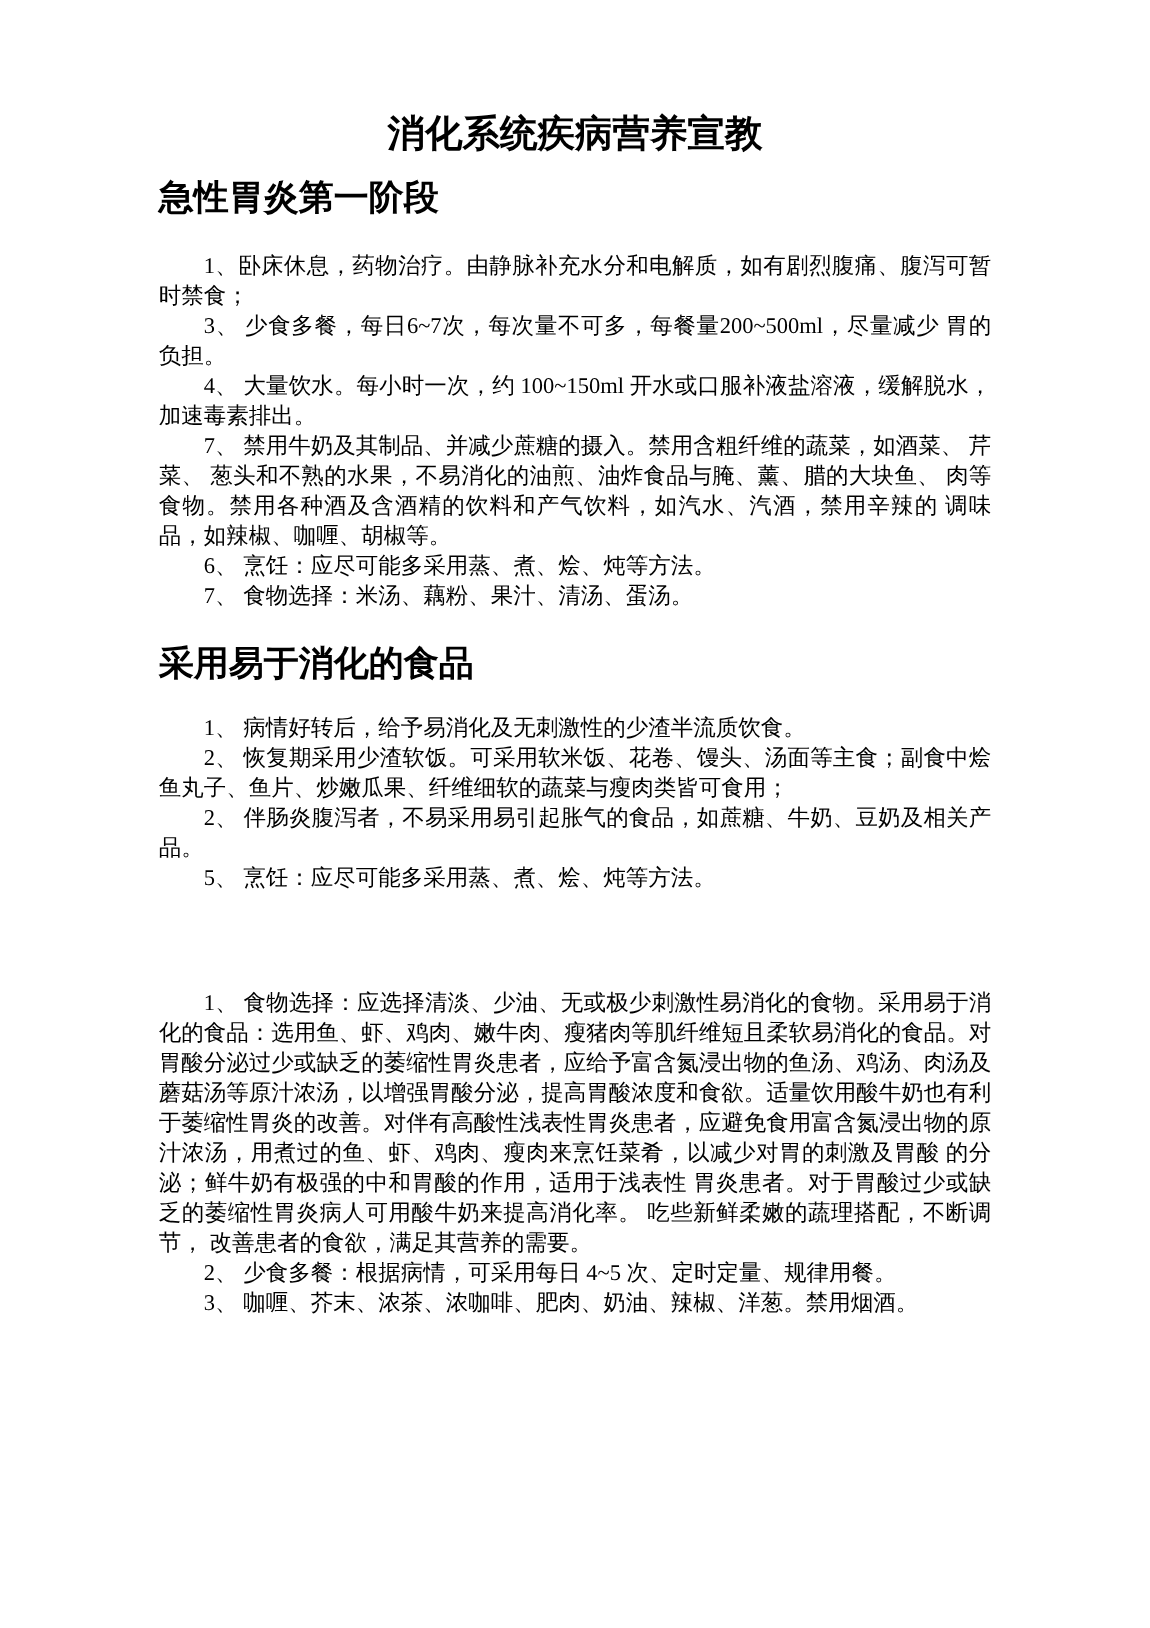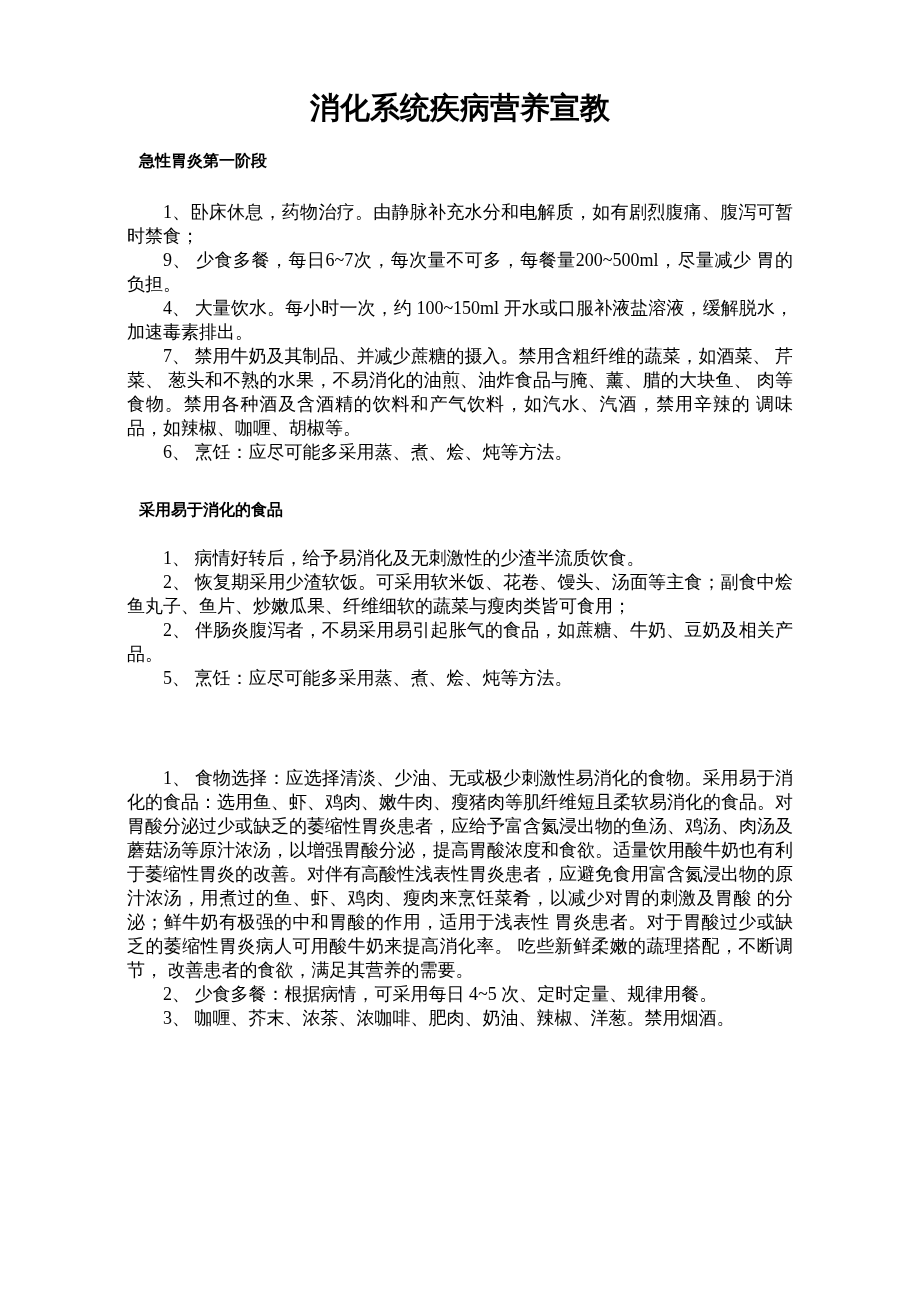--- a/index.html
+++ b/index.html
@@ -24,24 +24,24 @@
     margin: 0;
     padding-top: 90px;
     font-family: "Liberation Sans", "DejaVu Sans", sans-serif;
     font-weight: 700;
     font-size: 30px;
     line-height: 36px;
     text-align: center;
     color: #000000;
   }
   .sec-heading {
-    margin: 12px;
-    font-family: Liberation Serif, serif;
+    margin: 0;
+    font-family: Liberation Mono, monospace;
     font-weight: 700;
-    font-size: 16px;
+    font-size: 28px;
     line-height: 28px;
     color: #000000;
   }
   .h-first  { margin-top: 21px; margin-bottom: 25px; }
   .h-second { margin-top: 32px; margin-bottom: 22px; }
   .item {
     margin: 0;
     font-family: "Liberation Serif", "DejaVu Serif", serif;
     font-size: 18px;
     line-height: 24px;
@@ -57,24 +57,25 @@
 </head>
 <body>
 
 <div class="page">
 
   <h1 class="doc-title">消化系统疾病营养宣教</h1>
 
   <h2 class="sec-heading h-first">急性胃炎第一阶段</h2>
 
   <p class="item">1、卧床休息，药物治疗。由静脉补充水分和电解质，如有剧烈腹痛、腹泻可暂时禁食；</p>
-  <p class="item">9、 少食多餐，每日6~7次，每次量不可多，每餐量200~500ml，尽量减少 胃的负担。</p>
+  <p class="item">3、 少食多餐，每日6~7次，每次量不可多，每餐量200~500ml，尽量减少 胃的负担。</p>
   <p class="item">4、 大量饮水。每小时一次，约 100~150ml 开水或口服补液盐溶液，缓解脱水，加速毒素排出。</p>
   <p class="item">7、 禁用牛奶及其制品、并减少蔗糖的摄入。禁用含粗纤维的蔬菜，如酒菜、 芹菜、 葱头和不熟的水果，不易消化的油煎、油炸食品与腌、薰、腊的大块鱼、 肉等食物。禁用各种酒及含酒精的饮料和产气饮料，如汽水、汽酒，禁用辛辣的 调味品，如辣椒、咖喱、胡椒等。</p>
   <p class="item">6、 烹饪：应尽可能多采用蒸、煮、烩、炖等方法。</p>
+  <p class="item">7、 食物选择：米汤、藕粉、果汁、清汤、蛋汤。</p>
 
   <h2 class="sec-heading h-second">采用易于消化的食品</h2>
 
   <p class="item">1、 病情好转后，给予易消化及无刺激性的少渣半流质饮食。</p>
   <p class="item">2、 恢复期采用少渣软饭。可采用软米饭、花卷、馒头、汤面等主食；副食中烩鱼丸子、鱼片、炒嫩瓜果、纤维细软的蔬菜与瘦肉类皆可食用；</p>
   <p class="item">2、 伴肠炎腹泻者，不易采用易引起胀气的食品，如蔗糖、牛奶、豆奶及相关产品。</p>
   <p class="item">5、 烹饪：应尽可能多采用蒸、煮、烩、炖等方法。</p>
 
   <div class="section-gap"></div>
 

